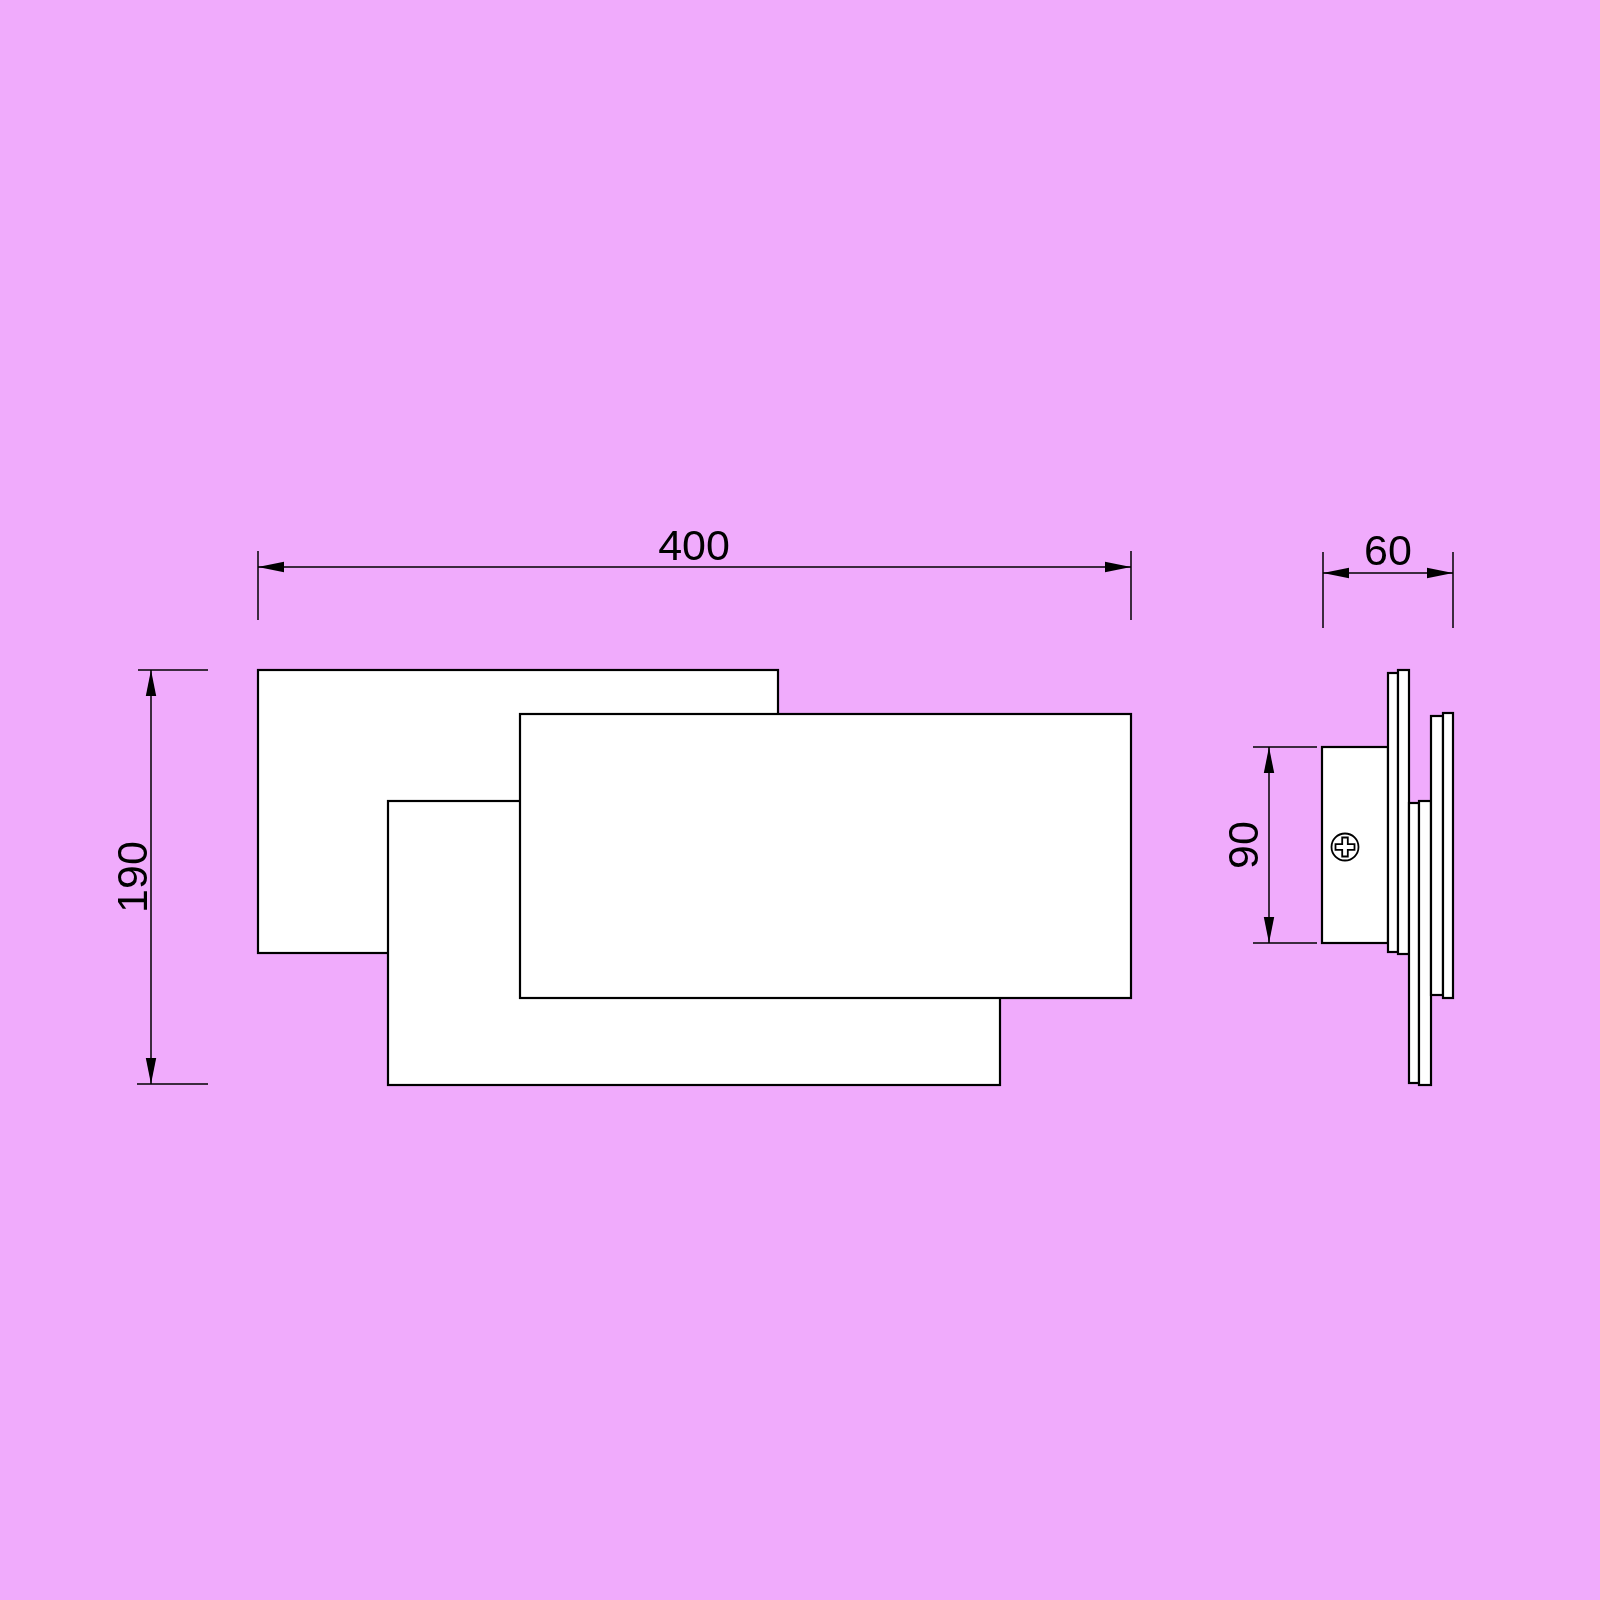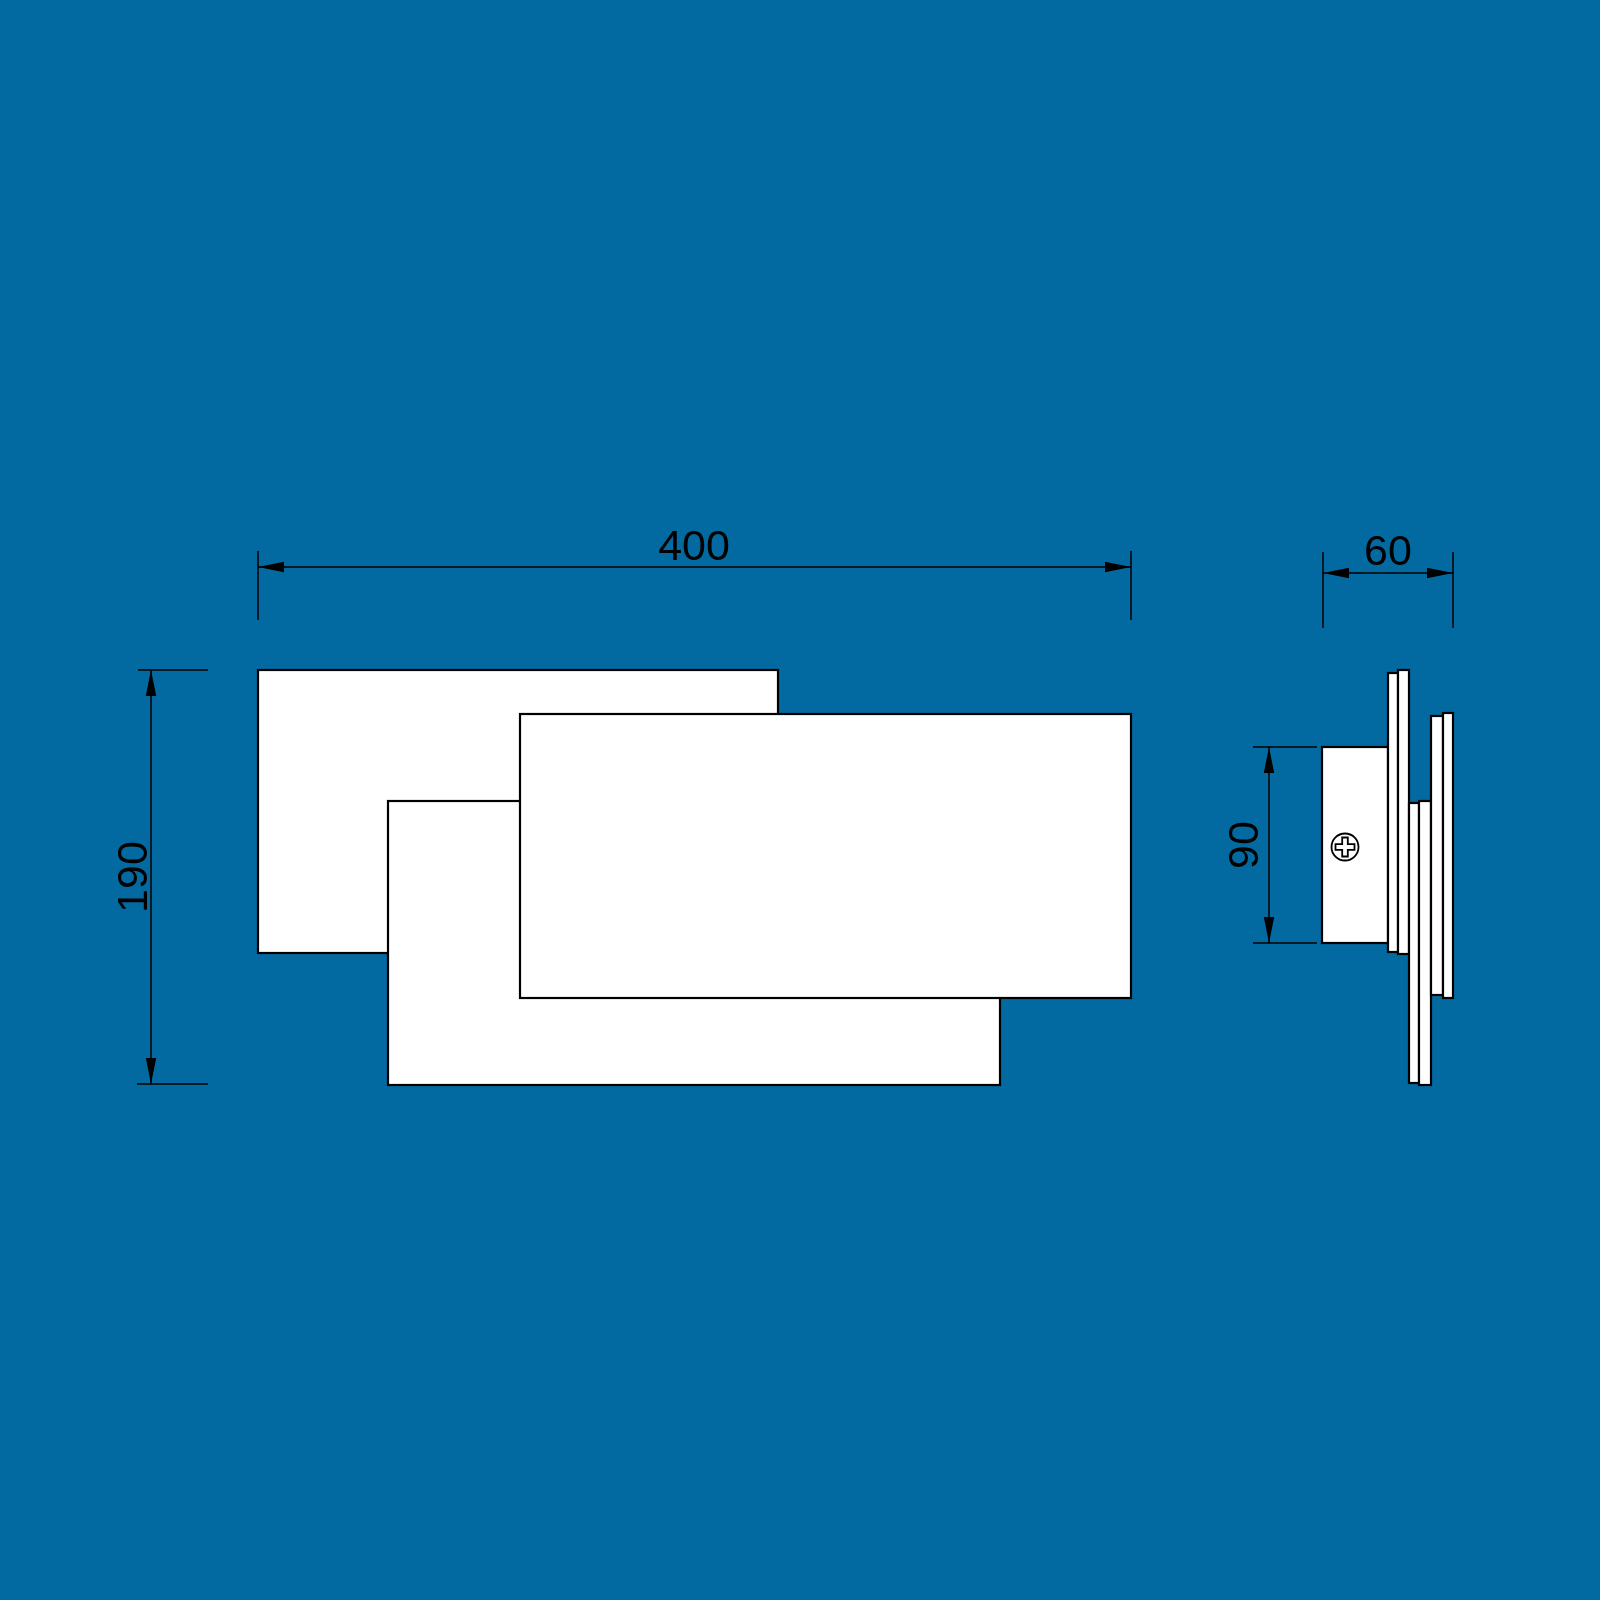--- a/index.html
+++ b/index.html
@@ -4,21 +4,21 @@
 <style>
   html, body {
     margin: 0;
     padding: 0;
     background: #ffffff;
   }
   .canvas {
     position: relative;
     width: 1600px;
     height: 1600px;
-    background: #0369a1;
+    background: #f0abfc;
     font-family: "Liberation Sans", sans-serif;
   }
   svg { display: block; }
   .outline {
     fill: #ffffff;
     stroke: #000000;
     stroke-width: 2.2;
     stroke-linejoin: miter;
   }
   .dim {

